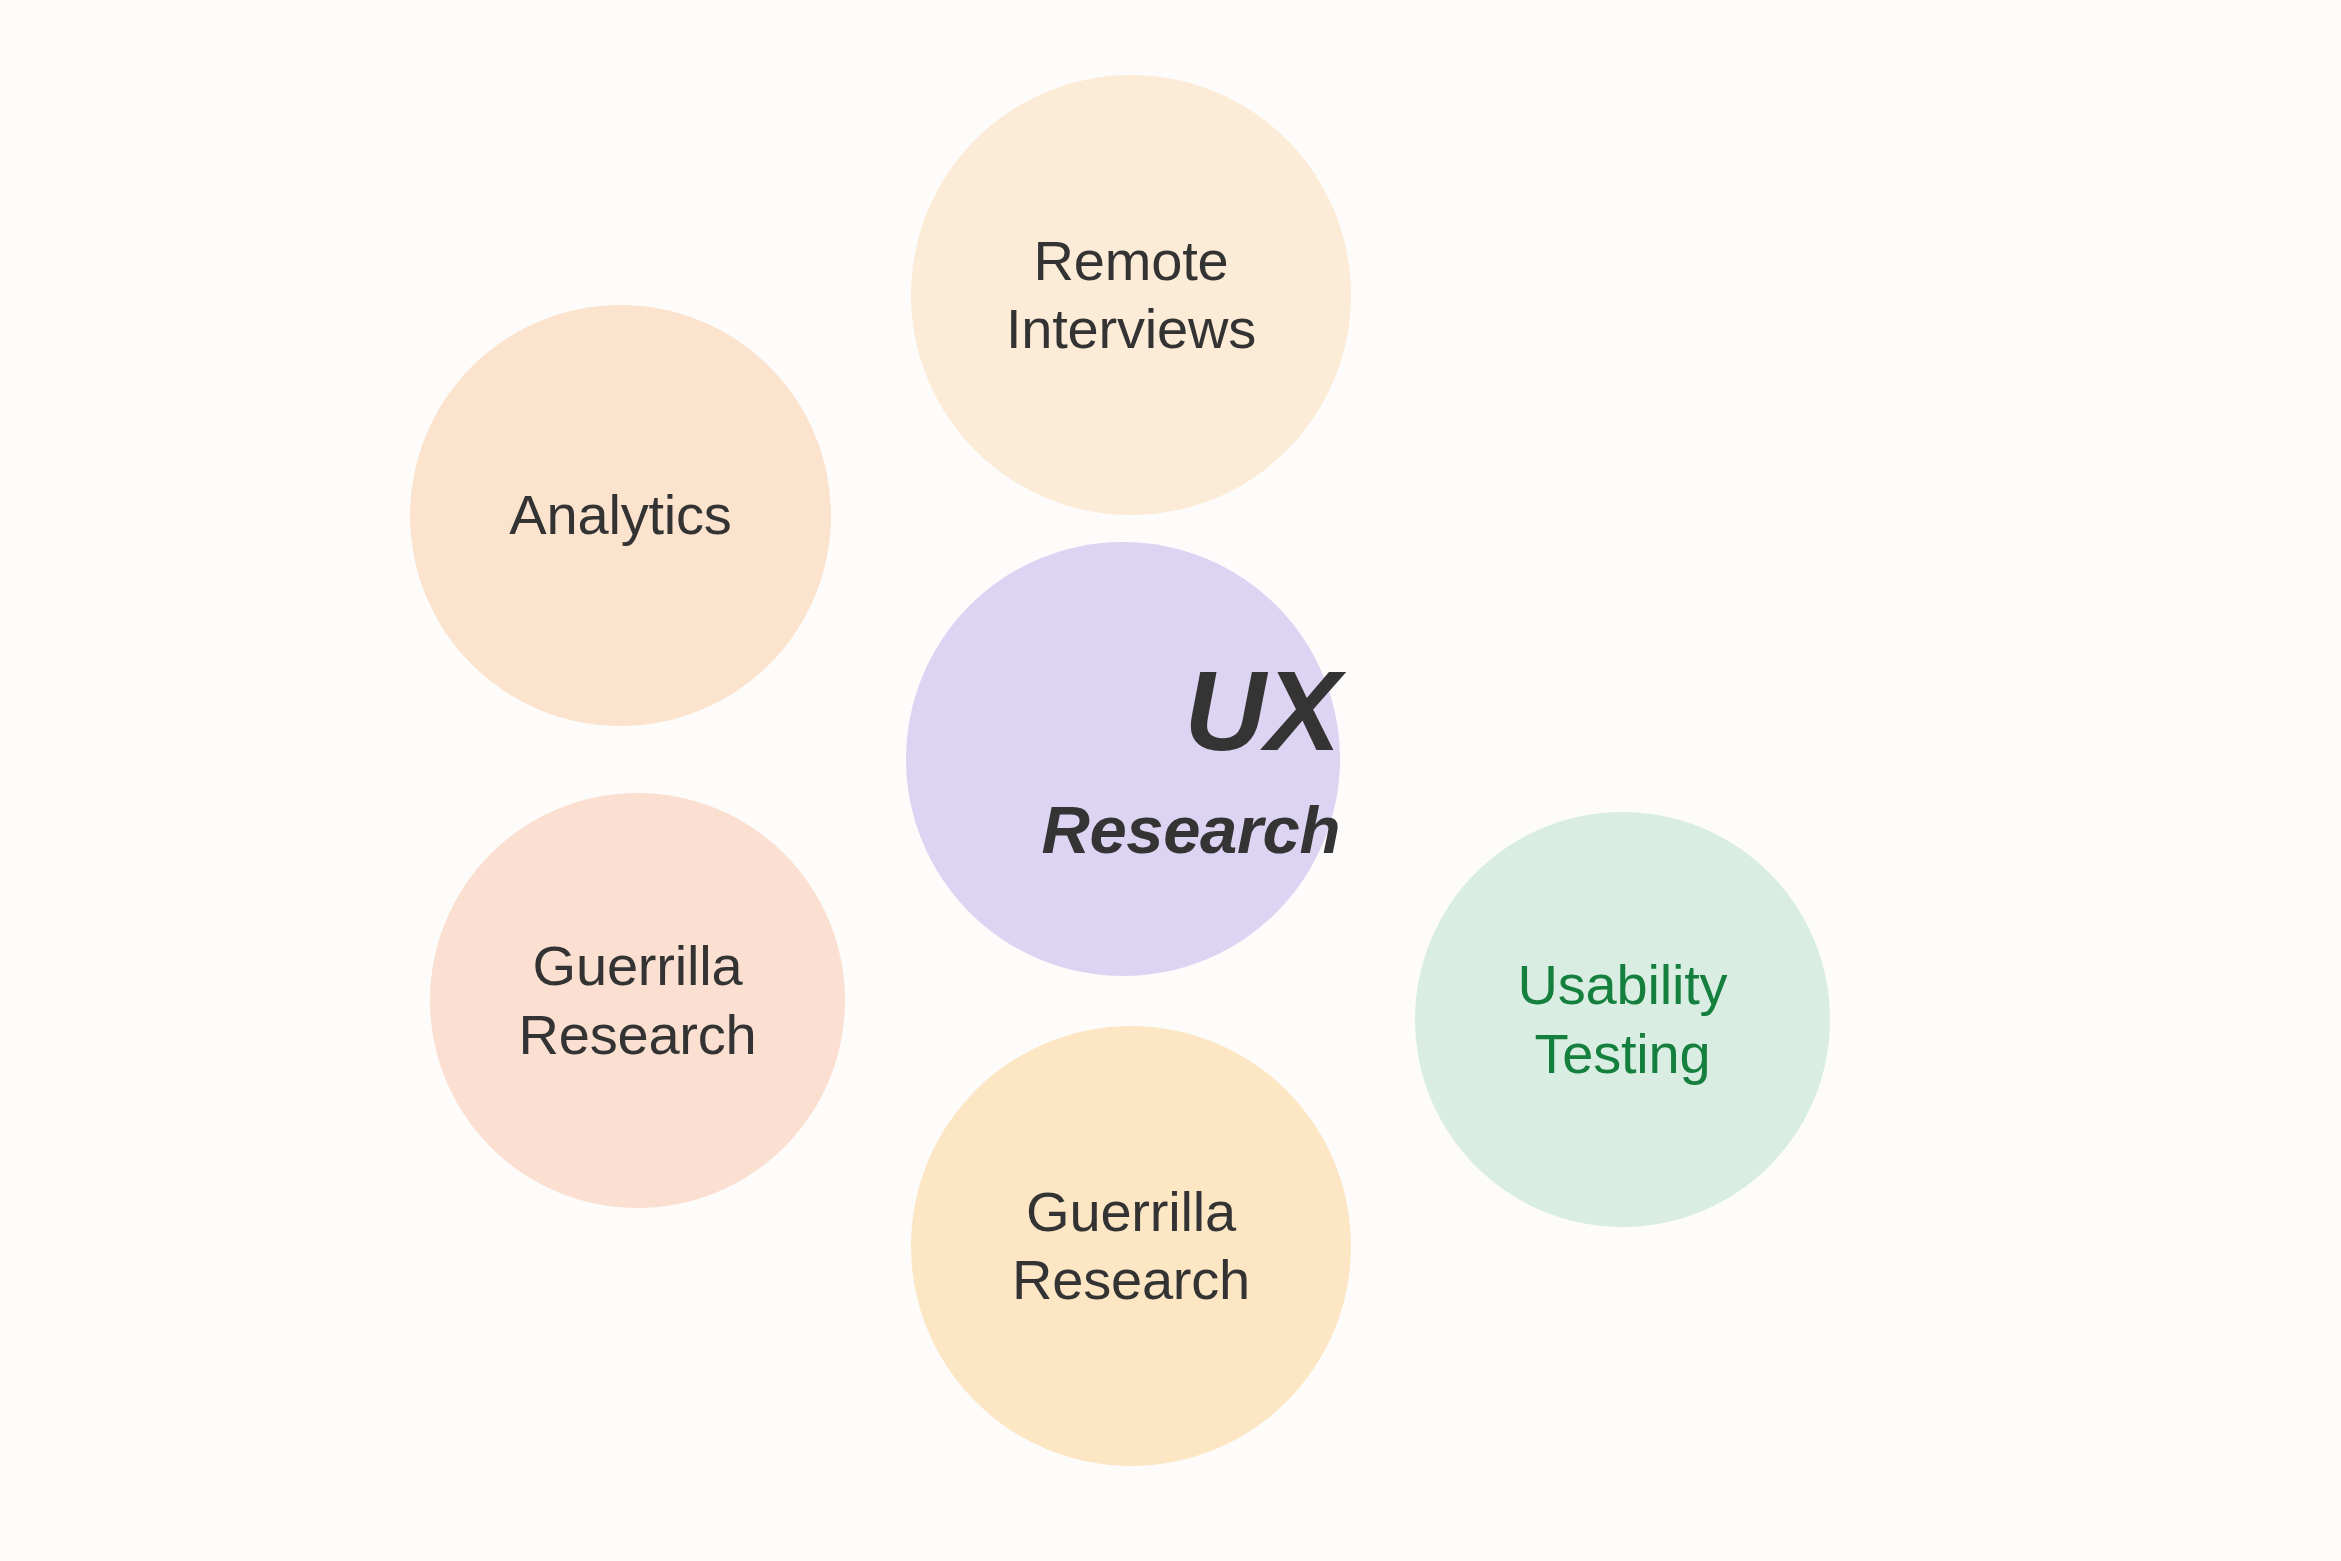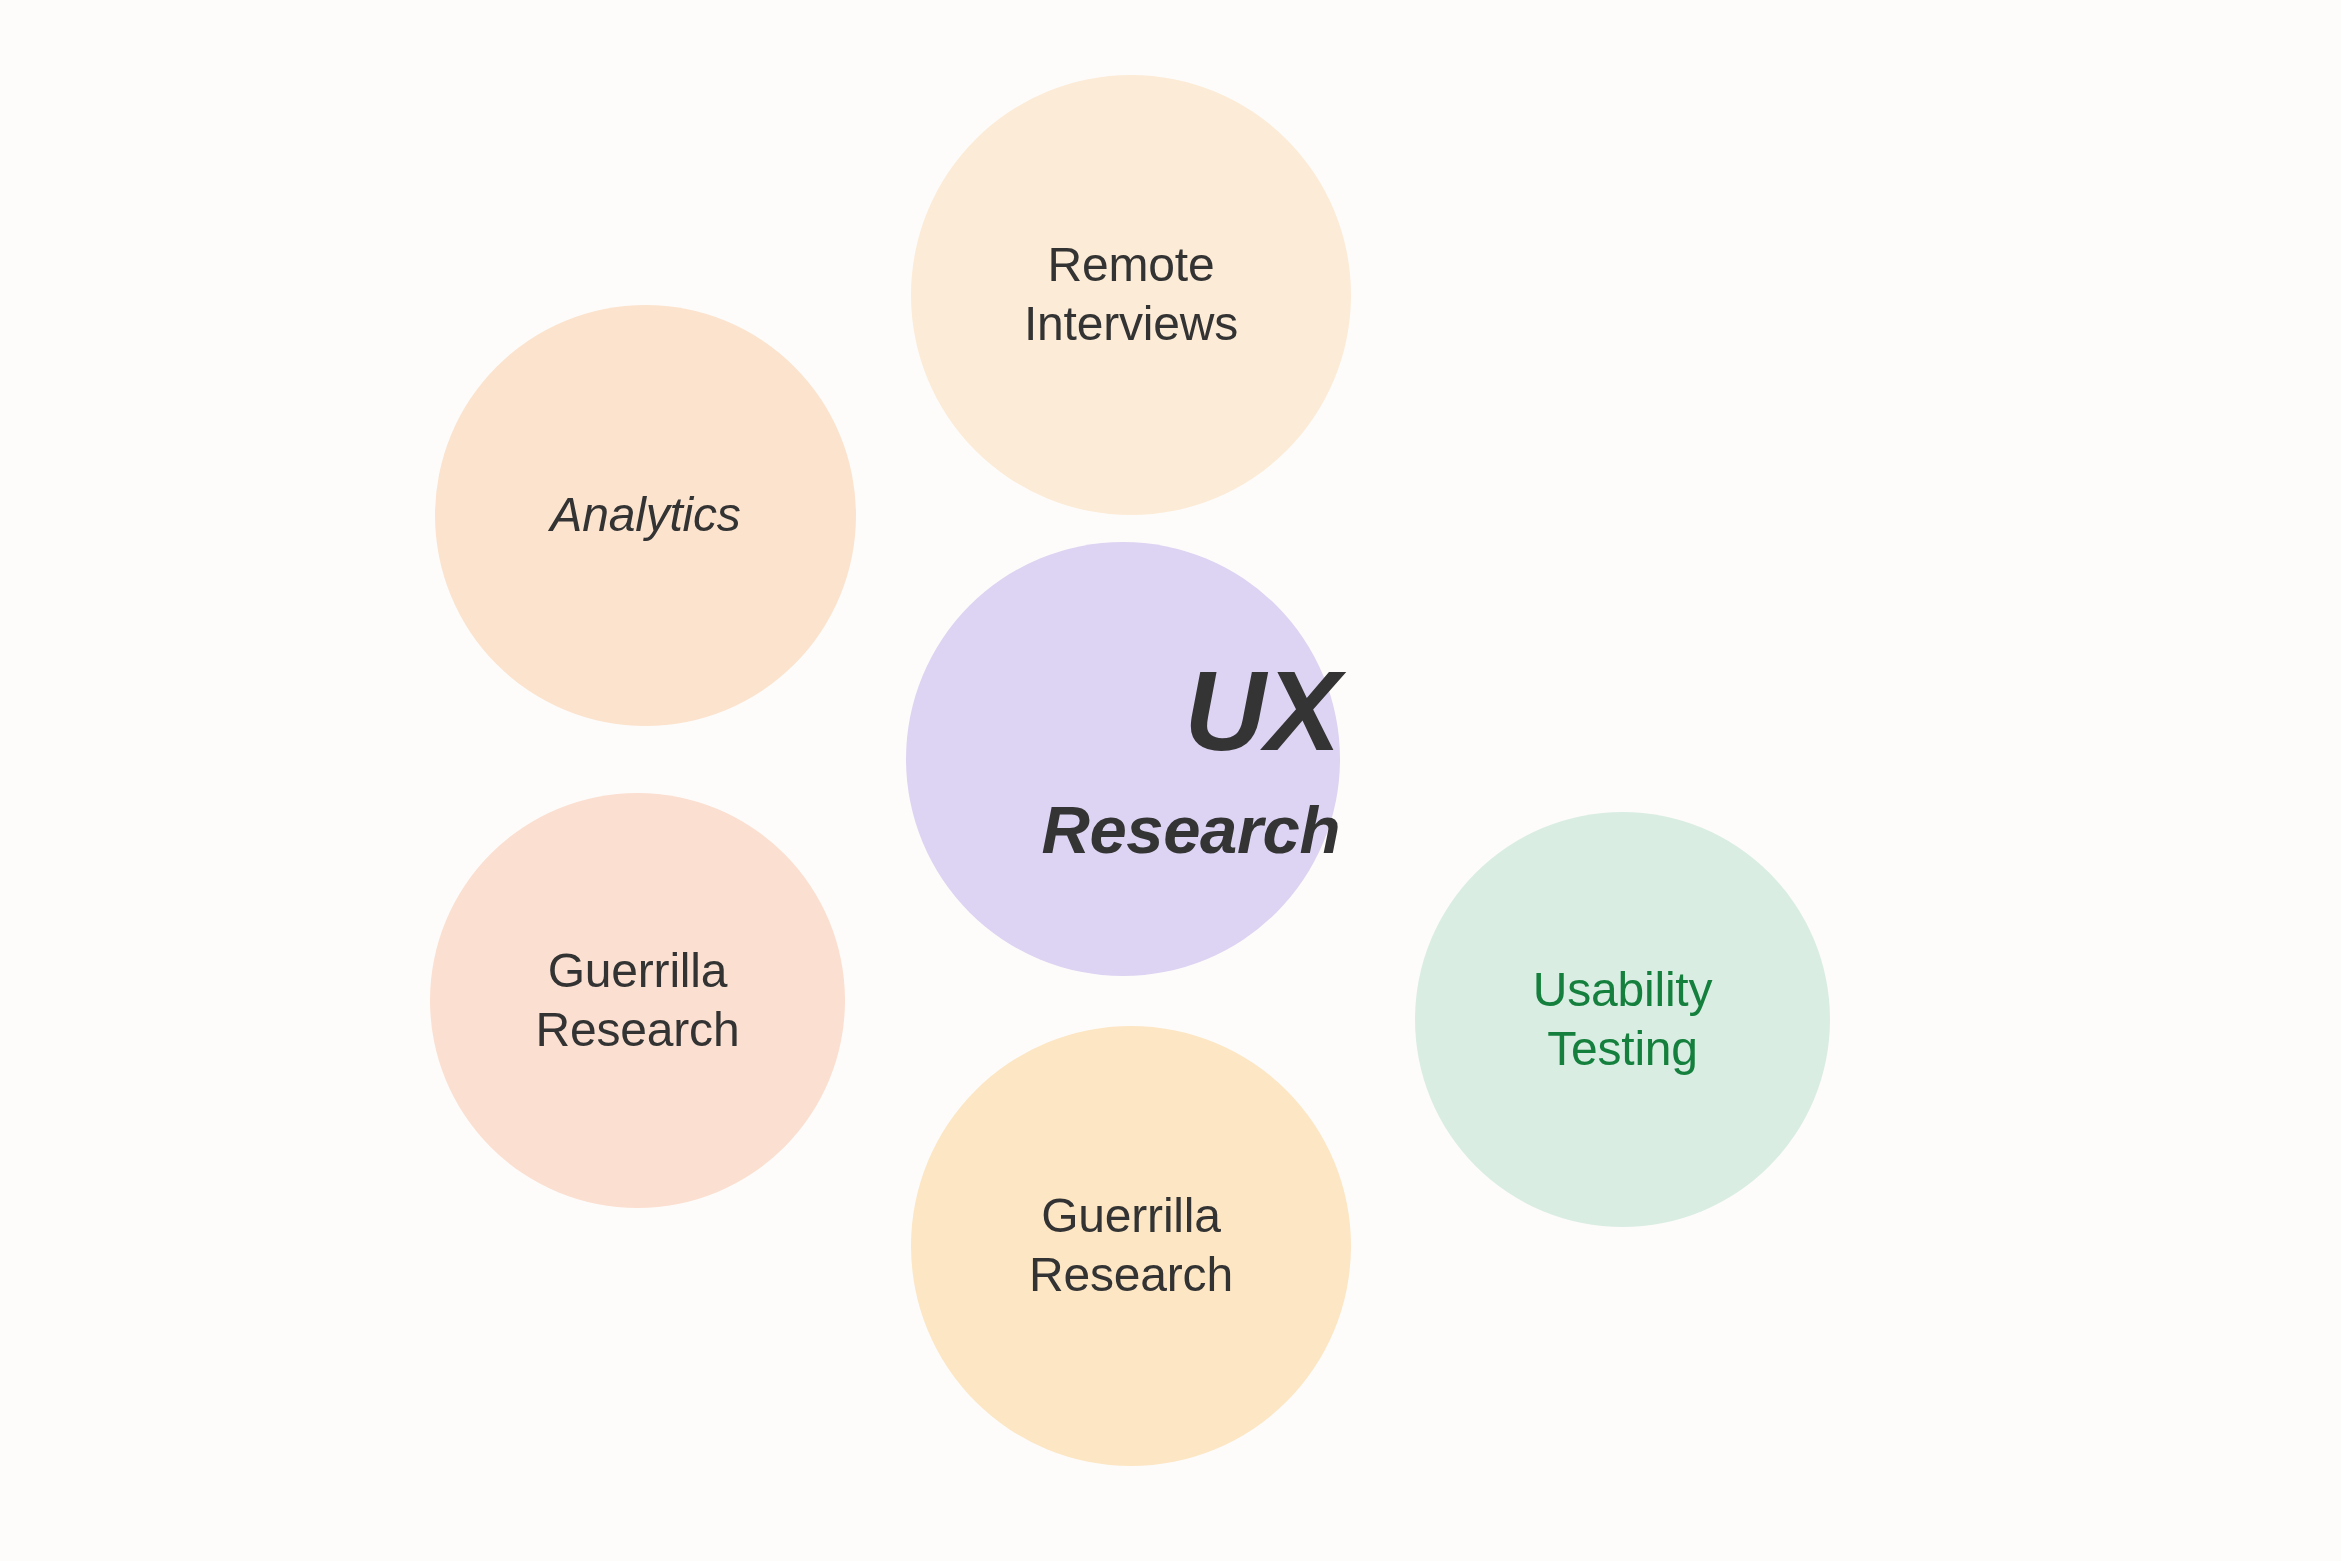--- a/index.html
+++ b/index.html
@@ -28,21 +28,21 @@
     box-sizing: border-box;
   }
   .node-label {
     color: #333333;
     font-weight: 400;
     line-height: 1.22;
     letter-spacing: -0.2px;
     white-space: pre-line;
   }
   .branch .node-label {
-    font-size: 48px;
+    font-size: 56px;
   }
   .hub {
     display: flex;
     flex-direction: column;
     align-items: flex-end;
     justify-content: center;
     font-style: italic;
   }
   .hub-primary {
     color: #343434;
@@ -63,21 +63,21 @@
 </head>
 <body>
 
 <div id="canvas" style="background: rgb(253, 252, 250);">
 
   <div class="node branch" style="width: 440px; height: 440px; left: 911px; top: 75px; background: rgb(252, 235, 214);">
     <span class="node-label" style="color: rgb(51, 51, 51);">Remote
 Interviews</span>
   </div>
 
-  <div class="node branch" style="width: 421px; height: 421px; left: 435px; top: 305px; background: rgb(251, 227, 206); font-style: italic;">
+  <div class="node branch" style="width: 421px; height: 421px; left: 410px; top: 305px; background: rgb(251, 227, 206);">
     <span class="node-label" style="color: rgb(51, 51, 51);">Analytics</span>
   </div>
 
 
   <div class="node branch" style="width: 415px; height: 415px; left: 430px; top: 793px; background: rgb(251, 223, 208);">
     <span class="node-label" style="color: rgb(51, 51, 51);">Guerrilla
 Research</span>
   </div>
 
   <div class="node branch" style="width: 415px; height: 415px; left: 1415px; top: 812px; background: rgb(217, 237, 227);">

